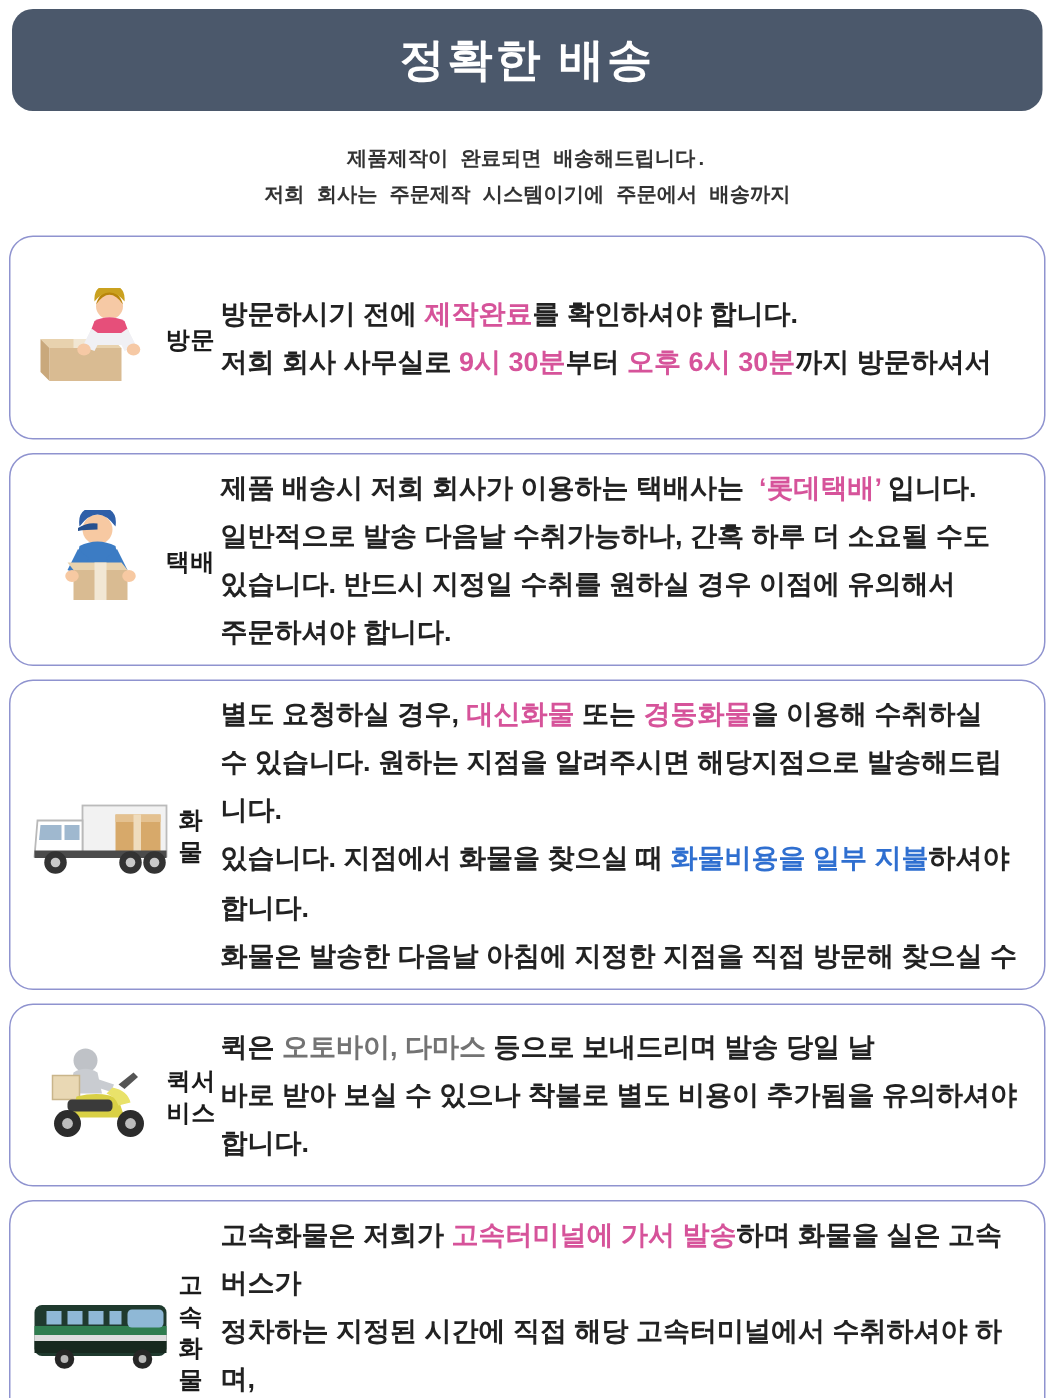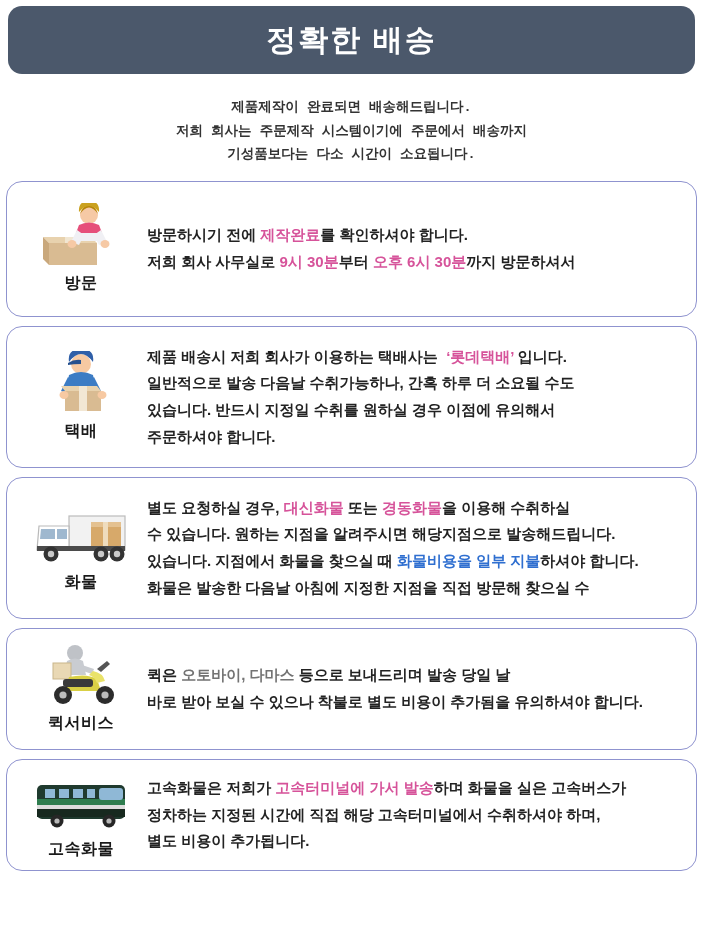--- a/index.html
+++ b/index.html
@@ -58,40 +58,40 @@
     border-radius: 16px;
     background: #ffffff;
     display: flex;
     align-items: center;
     padding: 6px 8px;
   }
   .card-icon-col {
     width: 132px;
     min-width: 132px;
     display: flex;
-    flex-direction: column;
+    flex-direction: row;
     align-items: center;
-    justify-content: flex-end;
+    justify-content: center;
   }
   .icon-art {
     height: 66px;
     display: flex;
     align-items: flex-end;
     justify-content: center;
   }
   .card-label {
     margin-top: 4px;
     font-size: 16px;
     font-weight: bold;
     color: #1a1a1a;
     letter-spacing: 0.5px;
   }
   .card-text {
     flex: 1;
-    font-size: 15px;
+    font-size: 18px;
     line-height: 1.78;
     color: #222222;
     font-weight: bold;
     padding-right: 6px;
   }
   .card-text .line { white-space: pre-wrap; }
   .hl-pink { color: #d6539a; }
   .hl-purple { color: #737373; }
   .hl-blue { color: #2f6fd0; }
 
@@ -110,21 +110,20 @@
 
 <div class="page">
 
   <div class="header">
     <div class="header-title">정확한 배송</div>
   </div>
 
   <div class="intro">
     <div>제품제작이 완료되면 배송해드립니다.</div>
     <div>저희 회사는 주문제작 시스템이기에 주문에서 배송까지</div>
-    <div>기성품보다는 다소 시간이 소요됩니다.</div>
   </div>
 
   <div class="cards">
 
     <div class="card h1">
       <div class="card-icon-col">
         <div class="icon-art">
           <svg width="92" height="66" viewBox="0 0 92 66">
 
             <path d="M14 40 L62 40 L62 62 L14 62 Z" fill="#d9bb92"></path>

